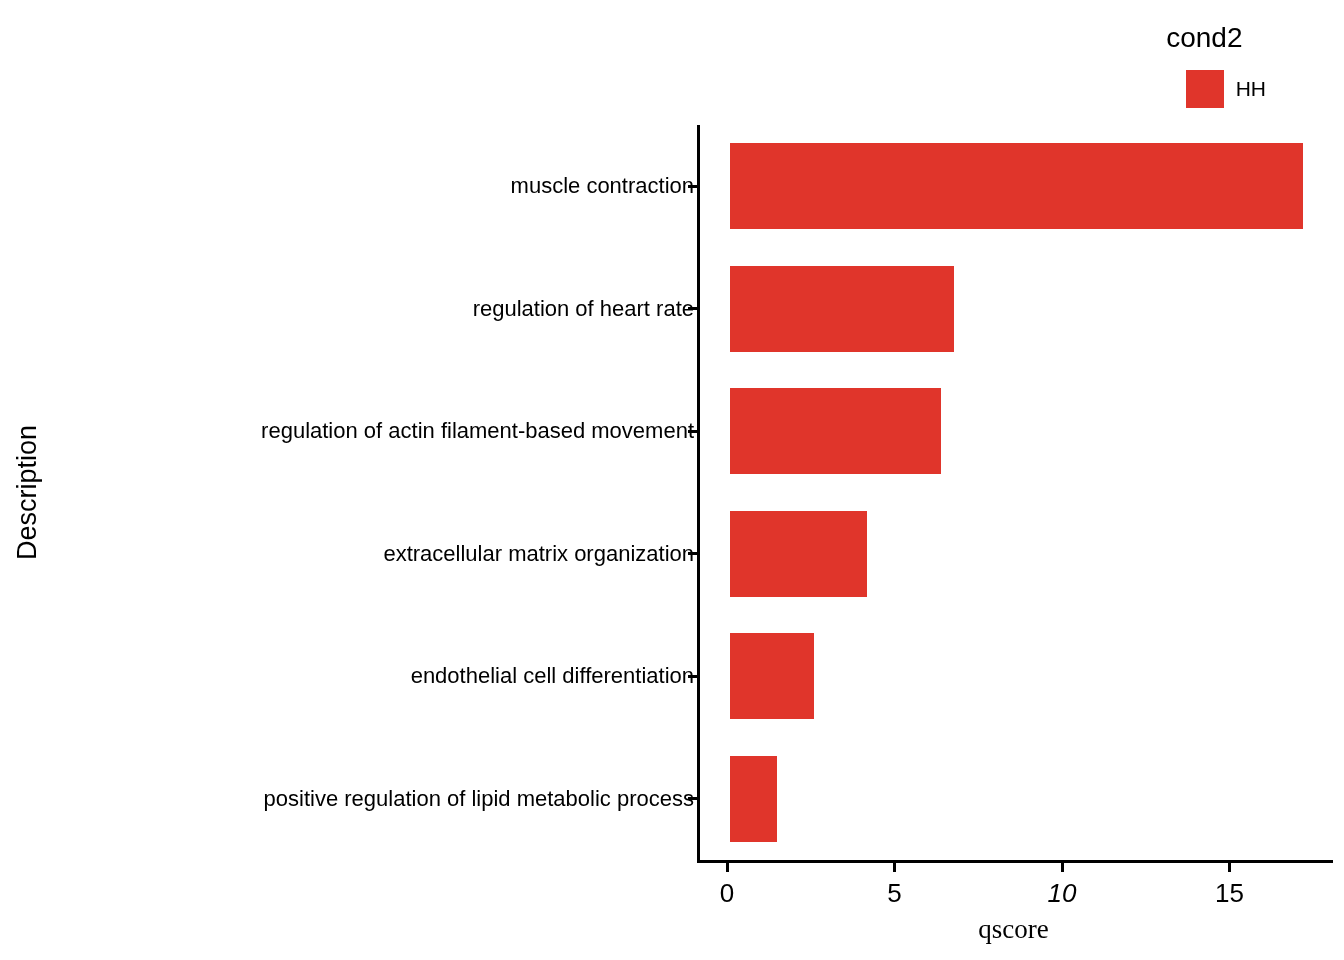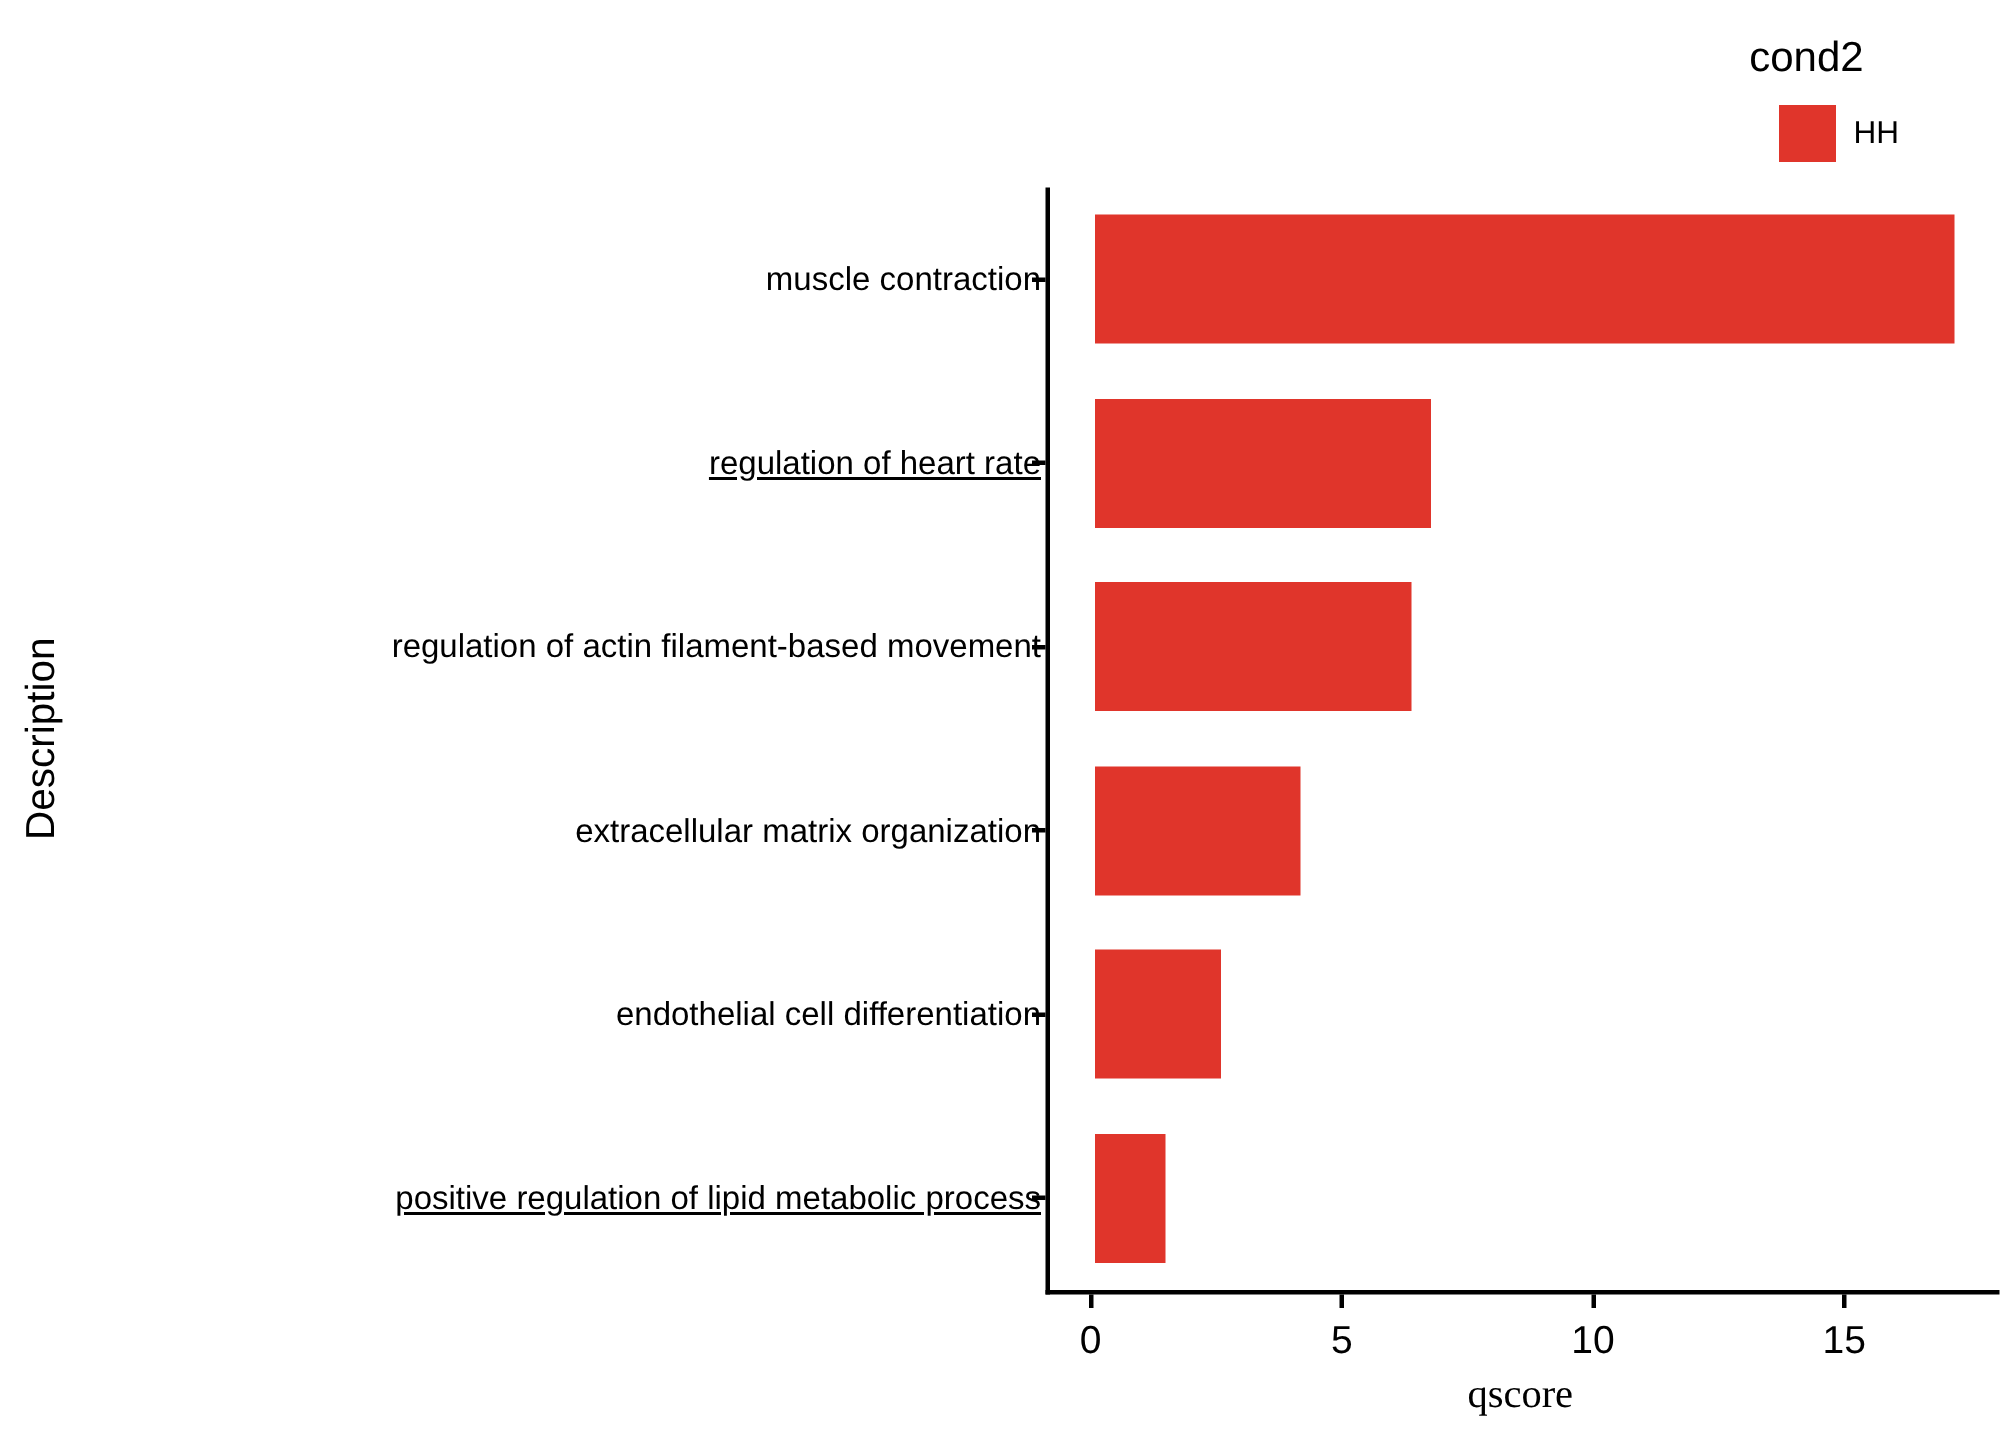--- a/index.html
+++ b/index.html
@@ -143,34 +143,34 @@
       <div class="bar" title="regulation of actin filament-based movement: 6.3" style="left: 30px; top: 263.25px; width: 211.05px; height: 86px; background: rgb(224, 53, 43);"></div>
       <div class="bar" title="extracellular matrix organization: 4.1" style="left: 30px; top: 385.75px; width: 137.35px; height: 86px; background: rgb(224, 53, 43);"></div>
       <div class="bar" title="endothelial cell differentiation: 2.5" style="left: 30px; top: 508.25px; width: 83.75px; height: 86px; background: rgb(224, 53, 43);"></div>
       <div class="bar" title="positive regulation of lipid metabolic process: 1.4" style="left: 30px; top: 630.75px; width: 46.9px; height: 86px; background: rgb(224, 53, 43);"></div>
     </div>
 
   <div id="decorations">
       <div class="y-tick" style="top: 184.75px;"></div>
       <div class="cat-label" style="top: 186.25px;">muscle contraction</div>
       <div class="y-tick" style="top: 307.25px;"></div>
-      <div class="cat-label" style="top: 308.75px; text-decoration: underline;">regulation of heart rate</div>
+      <div class="cat-label" style="top: 308.75px;">regulation of heart rate</div>
       <div class="y-tick" style="top: 429.75px;"></div>
       <div class="cat-label" style="top: 431.25px;">regulation of actin filament-based movement</div>
       <div class="y-tick" style="top: 552.25px;"></div>
       <div class="cat-label" style="top: 553.75px;">extracellular matrix organization</div>
       <div class="y-tick" style="top: 674.75px;"></div>
       <div class="cat-label" style="top: 676.25px;">endothelial cell differentiation</div>
       <div class="y-tick" style="top: 797.25px;"></div>
-      <div class="cat-label" style="top: 798.75px; text-decoration: underline;">positive regulation of lipid metabolic process</div>
+      <div class="cat-label" style="top: 798.75px;">positive regulation of lipid metabolic process</div>
       <div class="x-tick" style="left: 725.5px;"></div>
       <div class="x-tick-label" style="left: 727px;">0</div>
       <div class="x-tick" style="left: 893px;"></div>
       <div class="x-tick-label" style="left: 894.5px;">5</div>
       <div class="x-tick" style="left: 1060.5px;"></div>
-      <div class="x-tick-label" style="left: 1062px;">10</div>
+      <div class="x-tick-label" style="left: 1062px; font-style: italic;">10</div>
       <div class="x-tick" style="left: 1228px;"></div>
       <div class="x-tick-label" style="left: 1229.5px;">15</div>
     </div>
 
   <div class="xlab">qscore</div>
 
 </div>
 
 </body></html>

